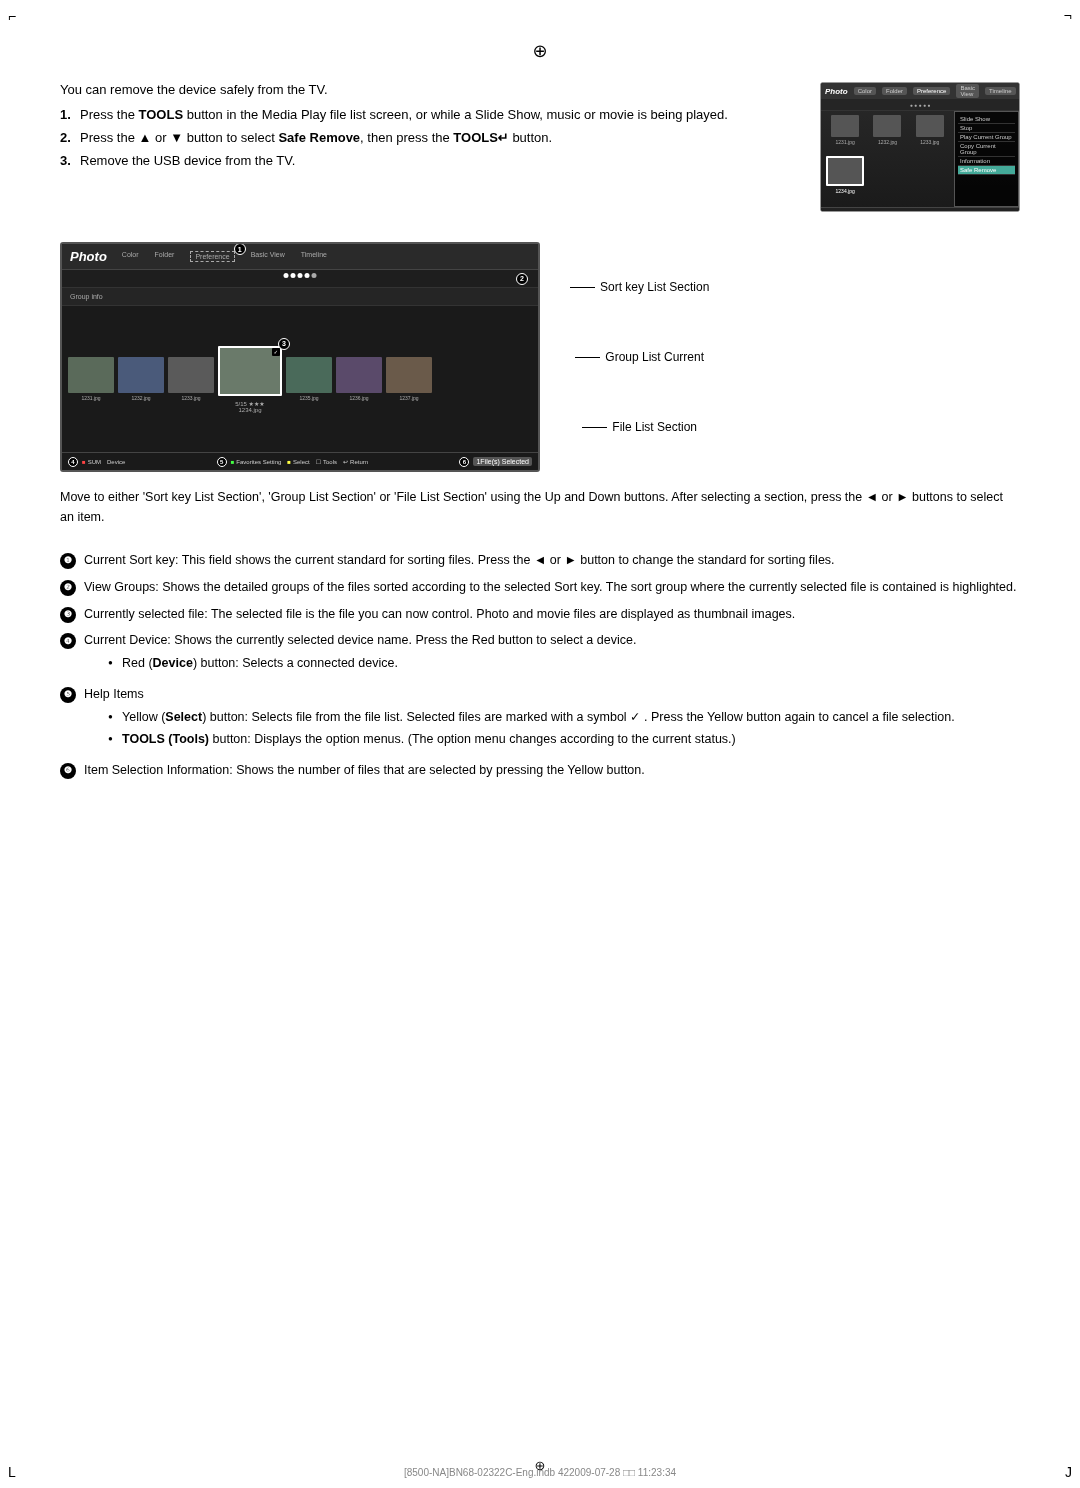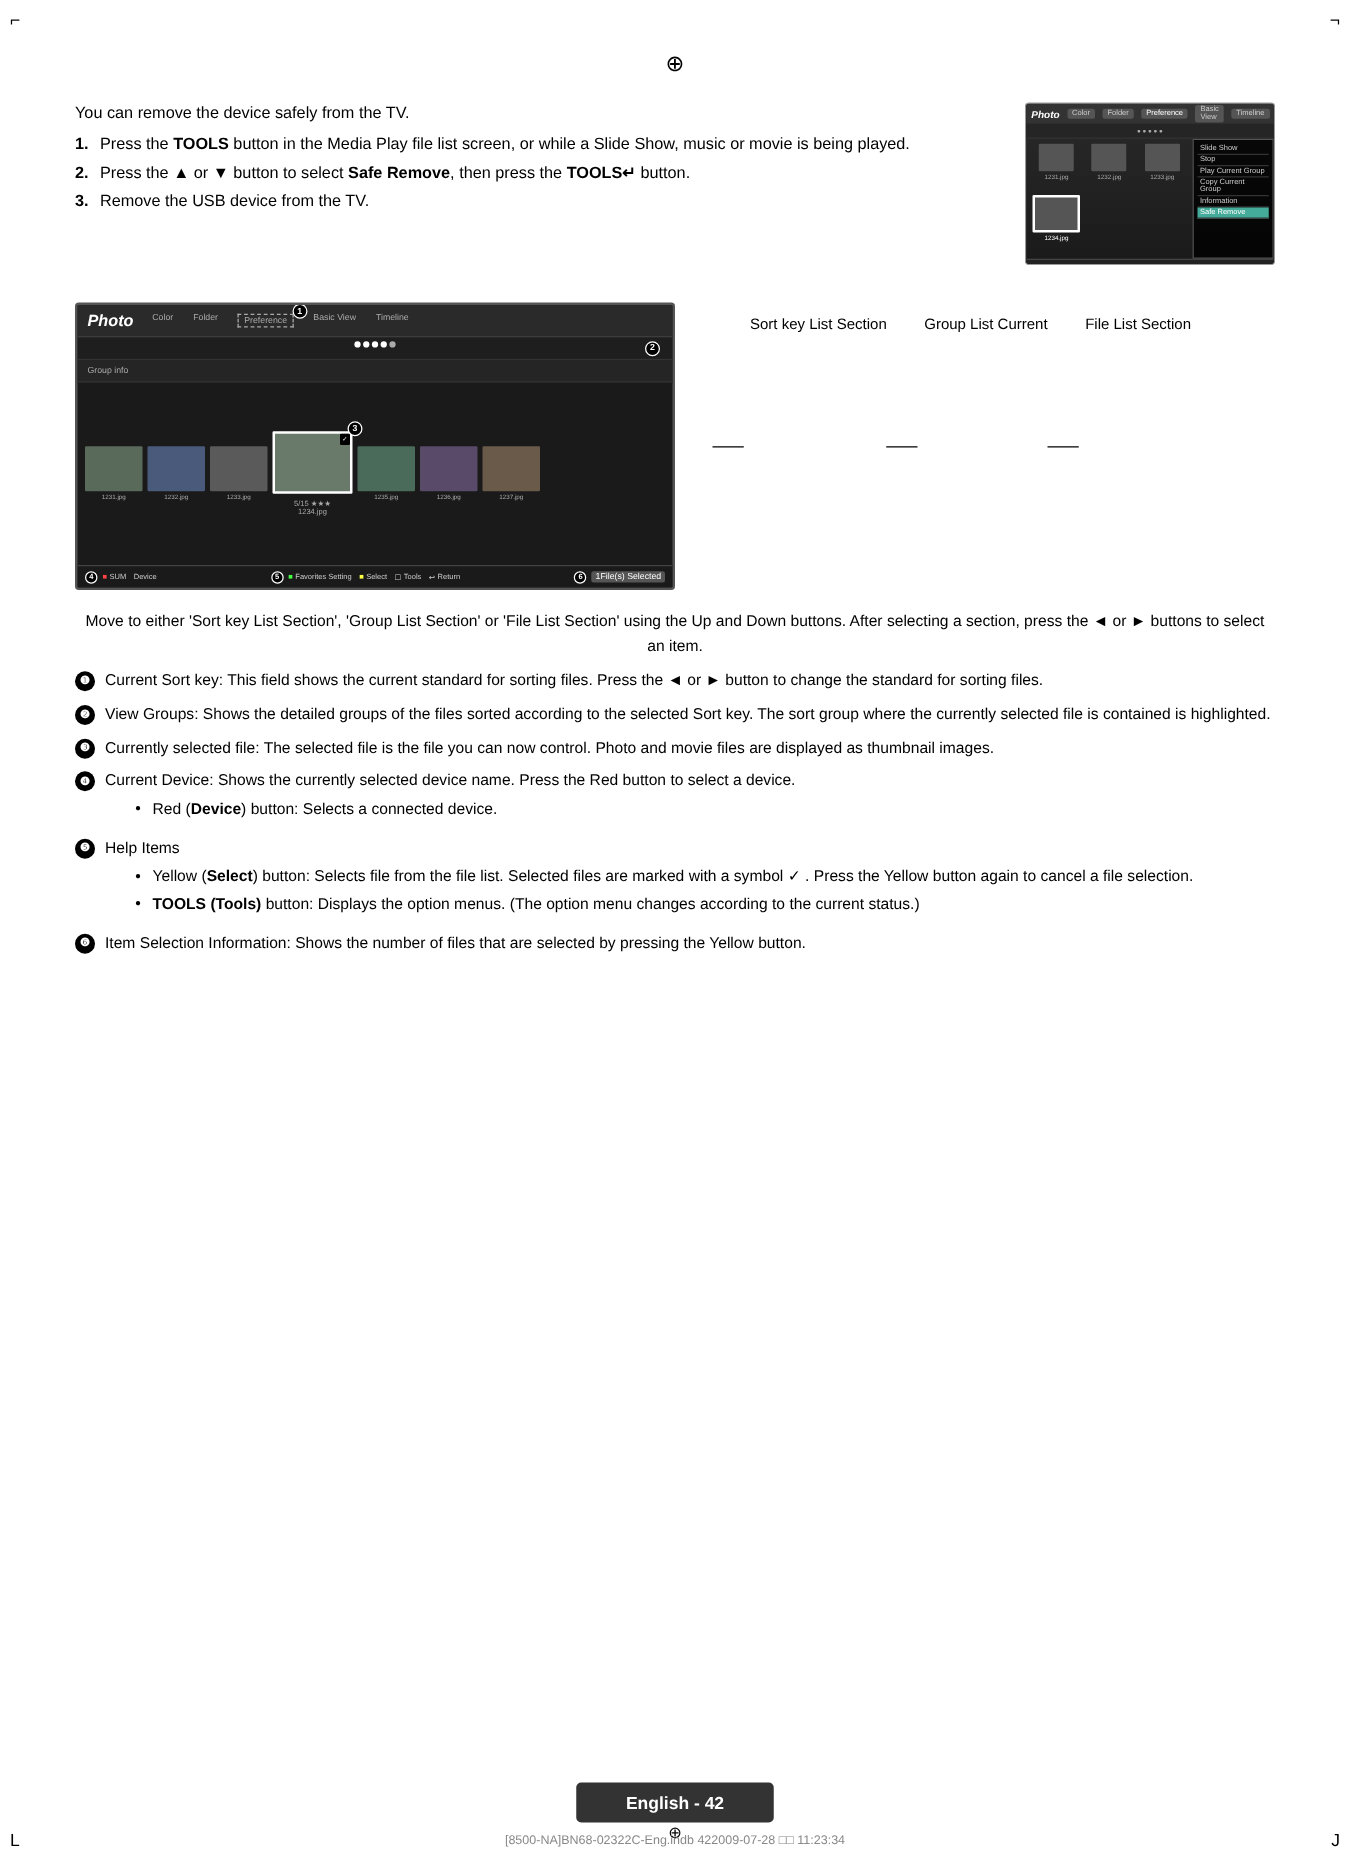--- a/index.html
+++ b/index.html
@@ -330,23 +330,25 @@
       gap: 2px;
     }
 
     .btn-red { color: #f44; }
     .btn-green { color: #4f4; }
     .btn-yellow { color: #ff4; }
 
     
     .screen-labels {
       display: flex;
+      flex-direction: column;
       justify-content: space-around;
       height: 230px;
       padding: 10px 0;
+      align-items: center;
     }
 
     .screen-label {
       font-size: 12px;
       white-space: nowrap;
       position: relative;
       padding-left: 30px;
     }
 
     .screen-label::before {
@@ -356,22 +358,21 @@
       top: 50%;
       width: 25px;
       height: 1px;
       background: #000;
     }
 
     
     .desc-text {
       font-size: 12.5px;
       line-height: 1.6;
-      margin-bottom: 8px;
-      text-align: center;
+      margin-bottom: 24px;
     }
 
     
     .circle-list {
       list-style: none;
       margin: 0;
       padding: 0;
     }
 
     .circle-list > li {
@@ -750,23 +751,20 @@
         <span class="circle-num">❻</span>
         <span>Item Selection Information: Shows the number of files that are selected by pressing the Yellow button.</span>
       </li>
 
     </ul>
   </div>
 
   <div class="corner-mark-bl">L</div>
   <div class="corner-mark-br">J</div>
 
-  <div class="page-footer">
-    <div class="english-badge">English - 42</div>
-  </div>
 
   <div class="bottom-compass">
     <span>⊕</span>
   </div>
 
   <div class="footer-bottom">
     <span>[8500-NA]BN68-02322C-Eng.indb   42</span>
     <span>2009-07-28   □□  11:23:34</span>
   </div>
 

